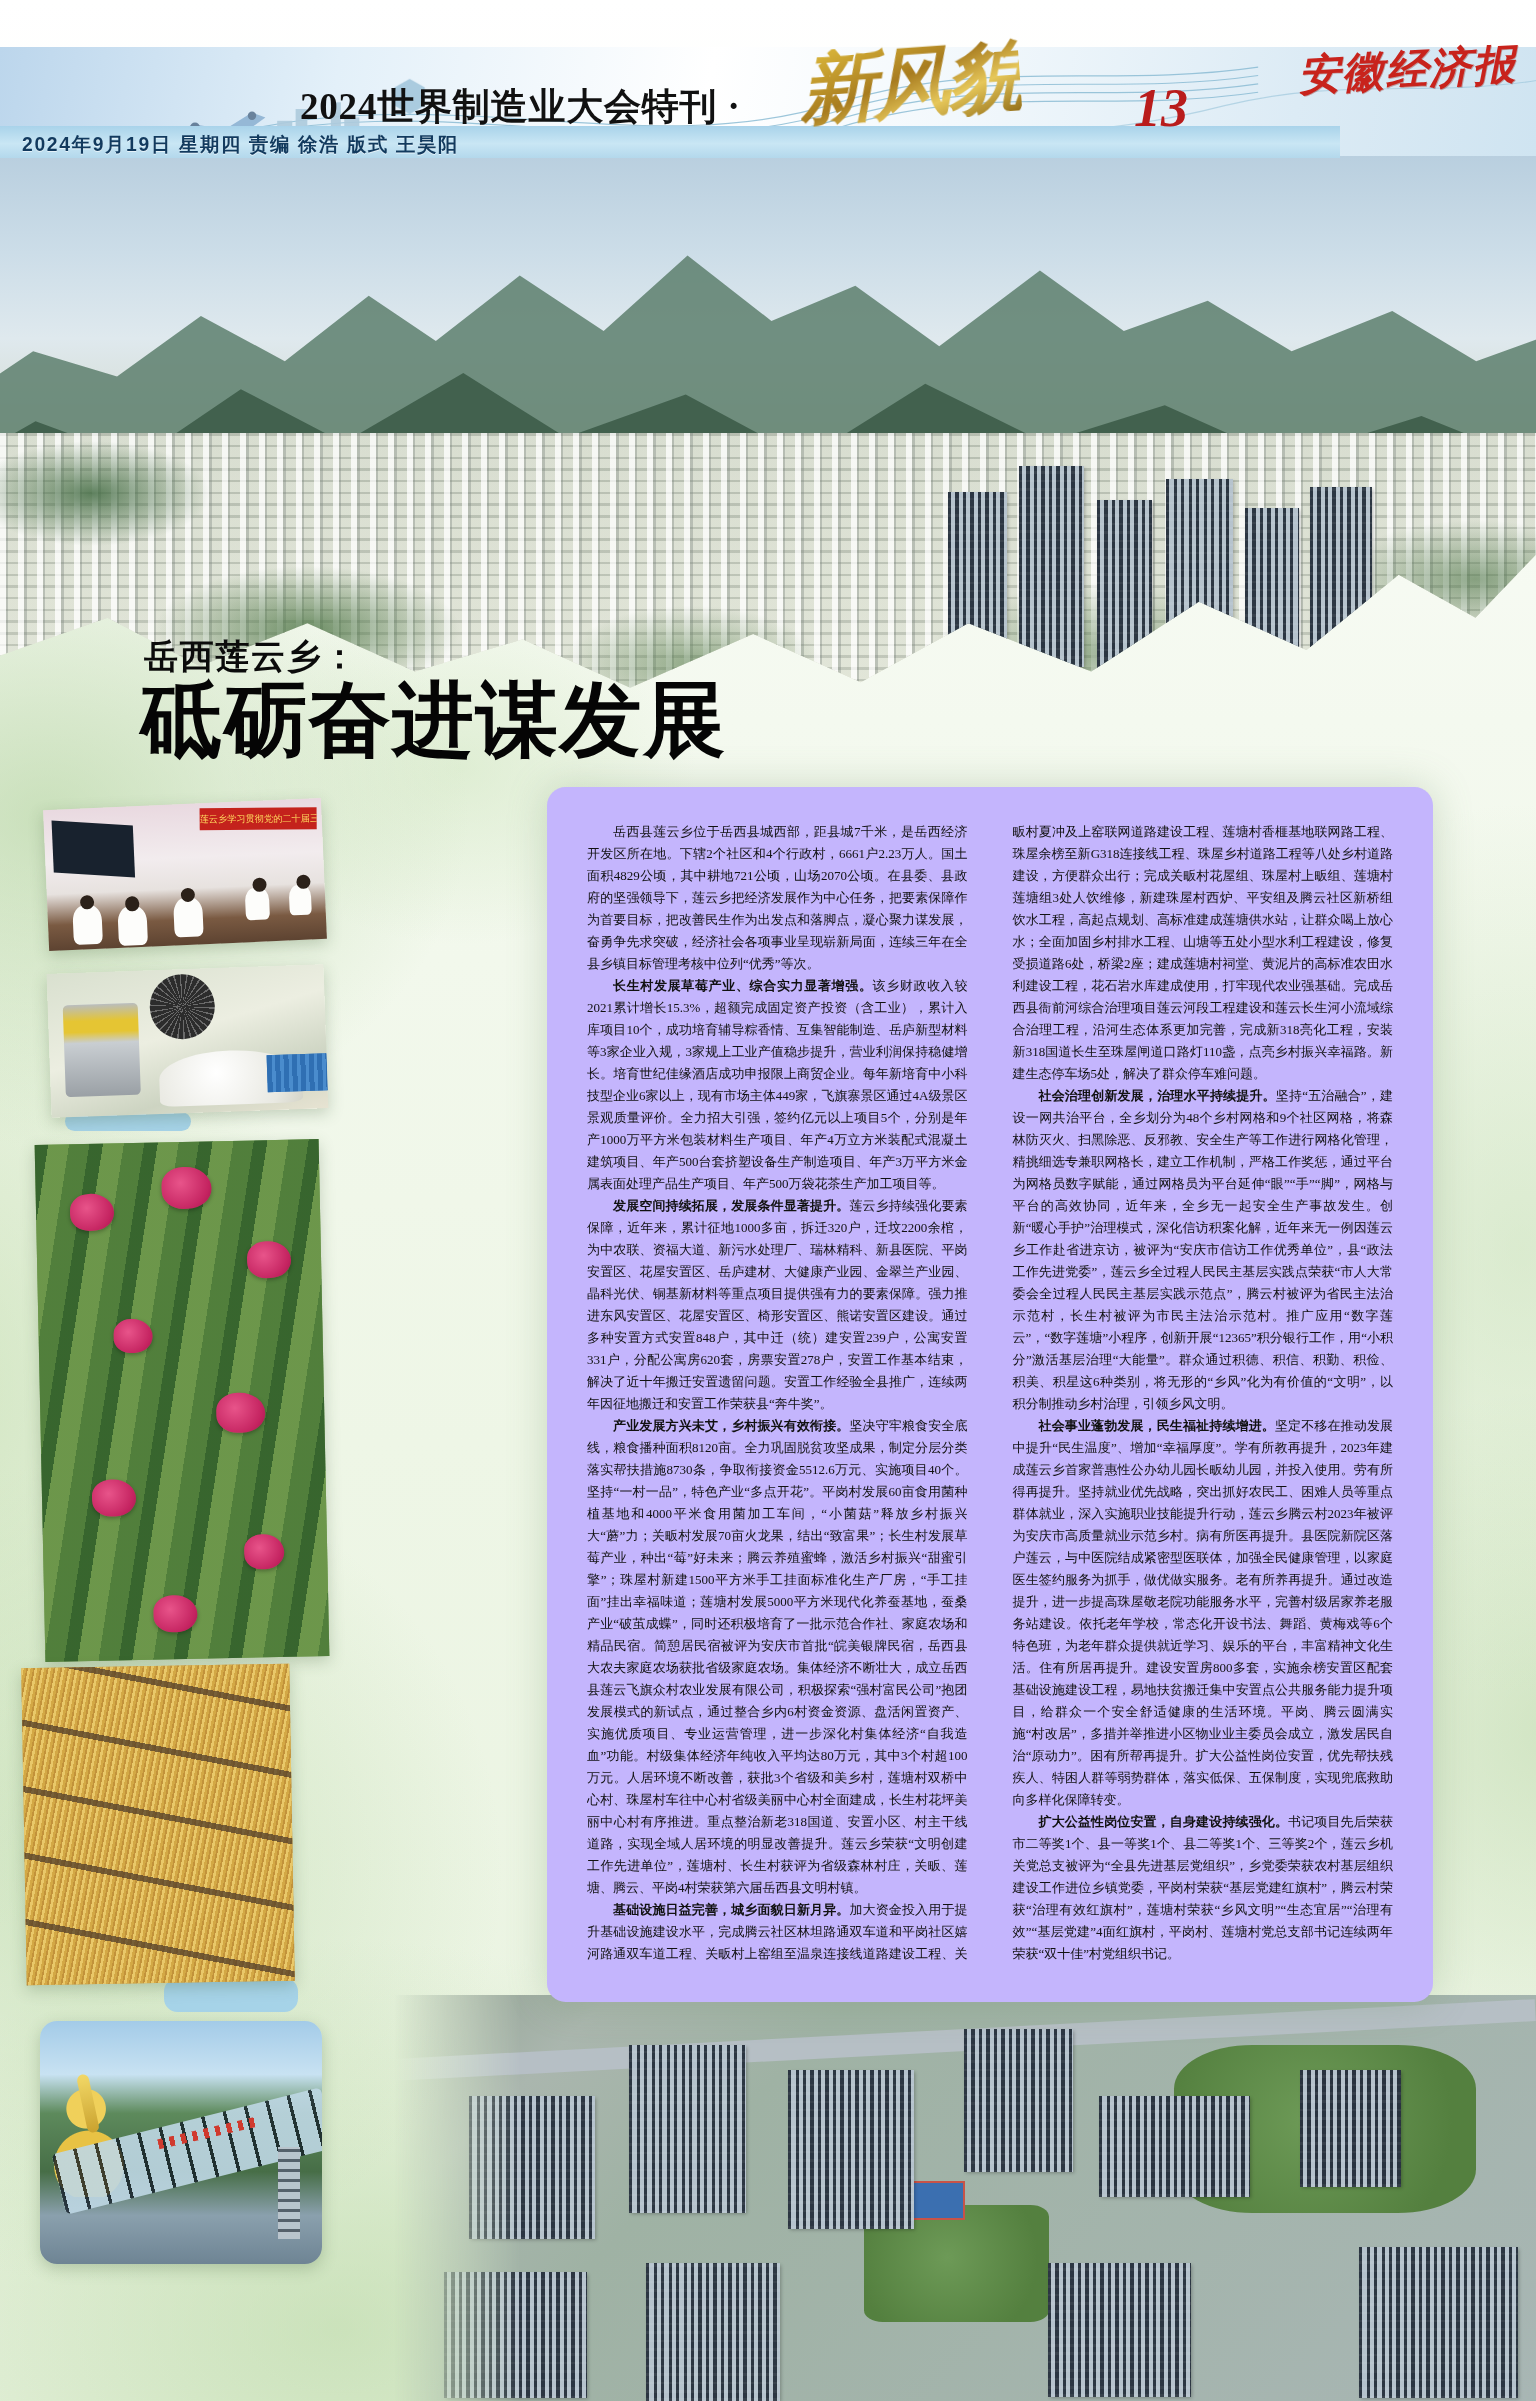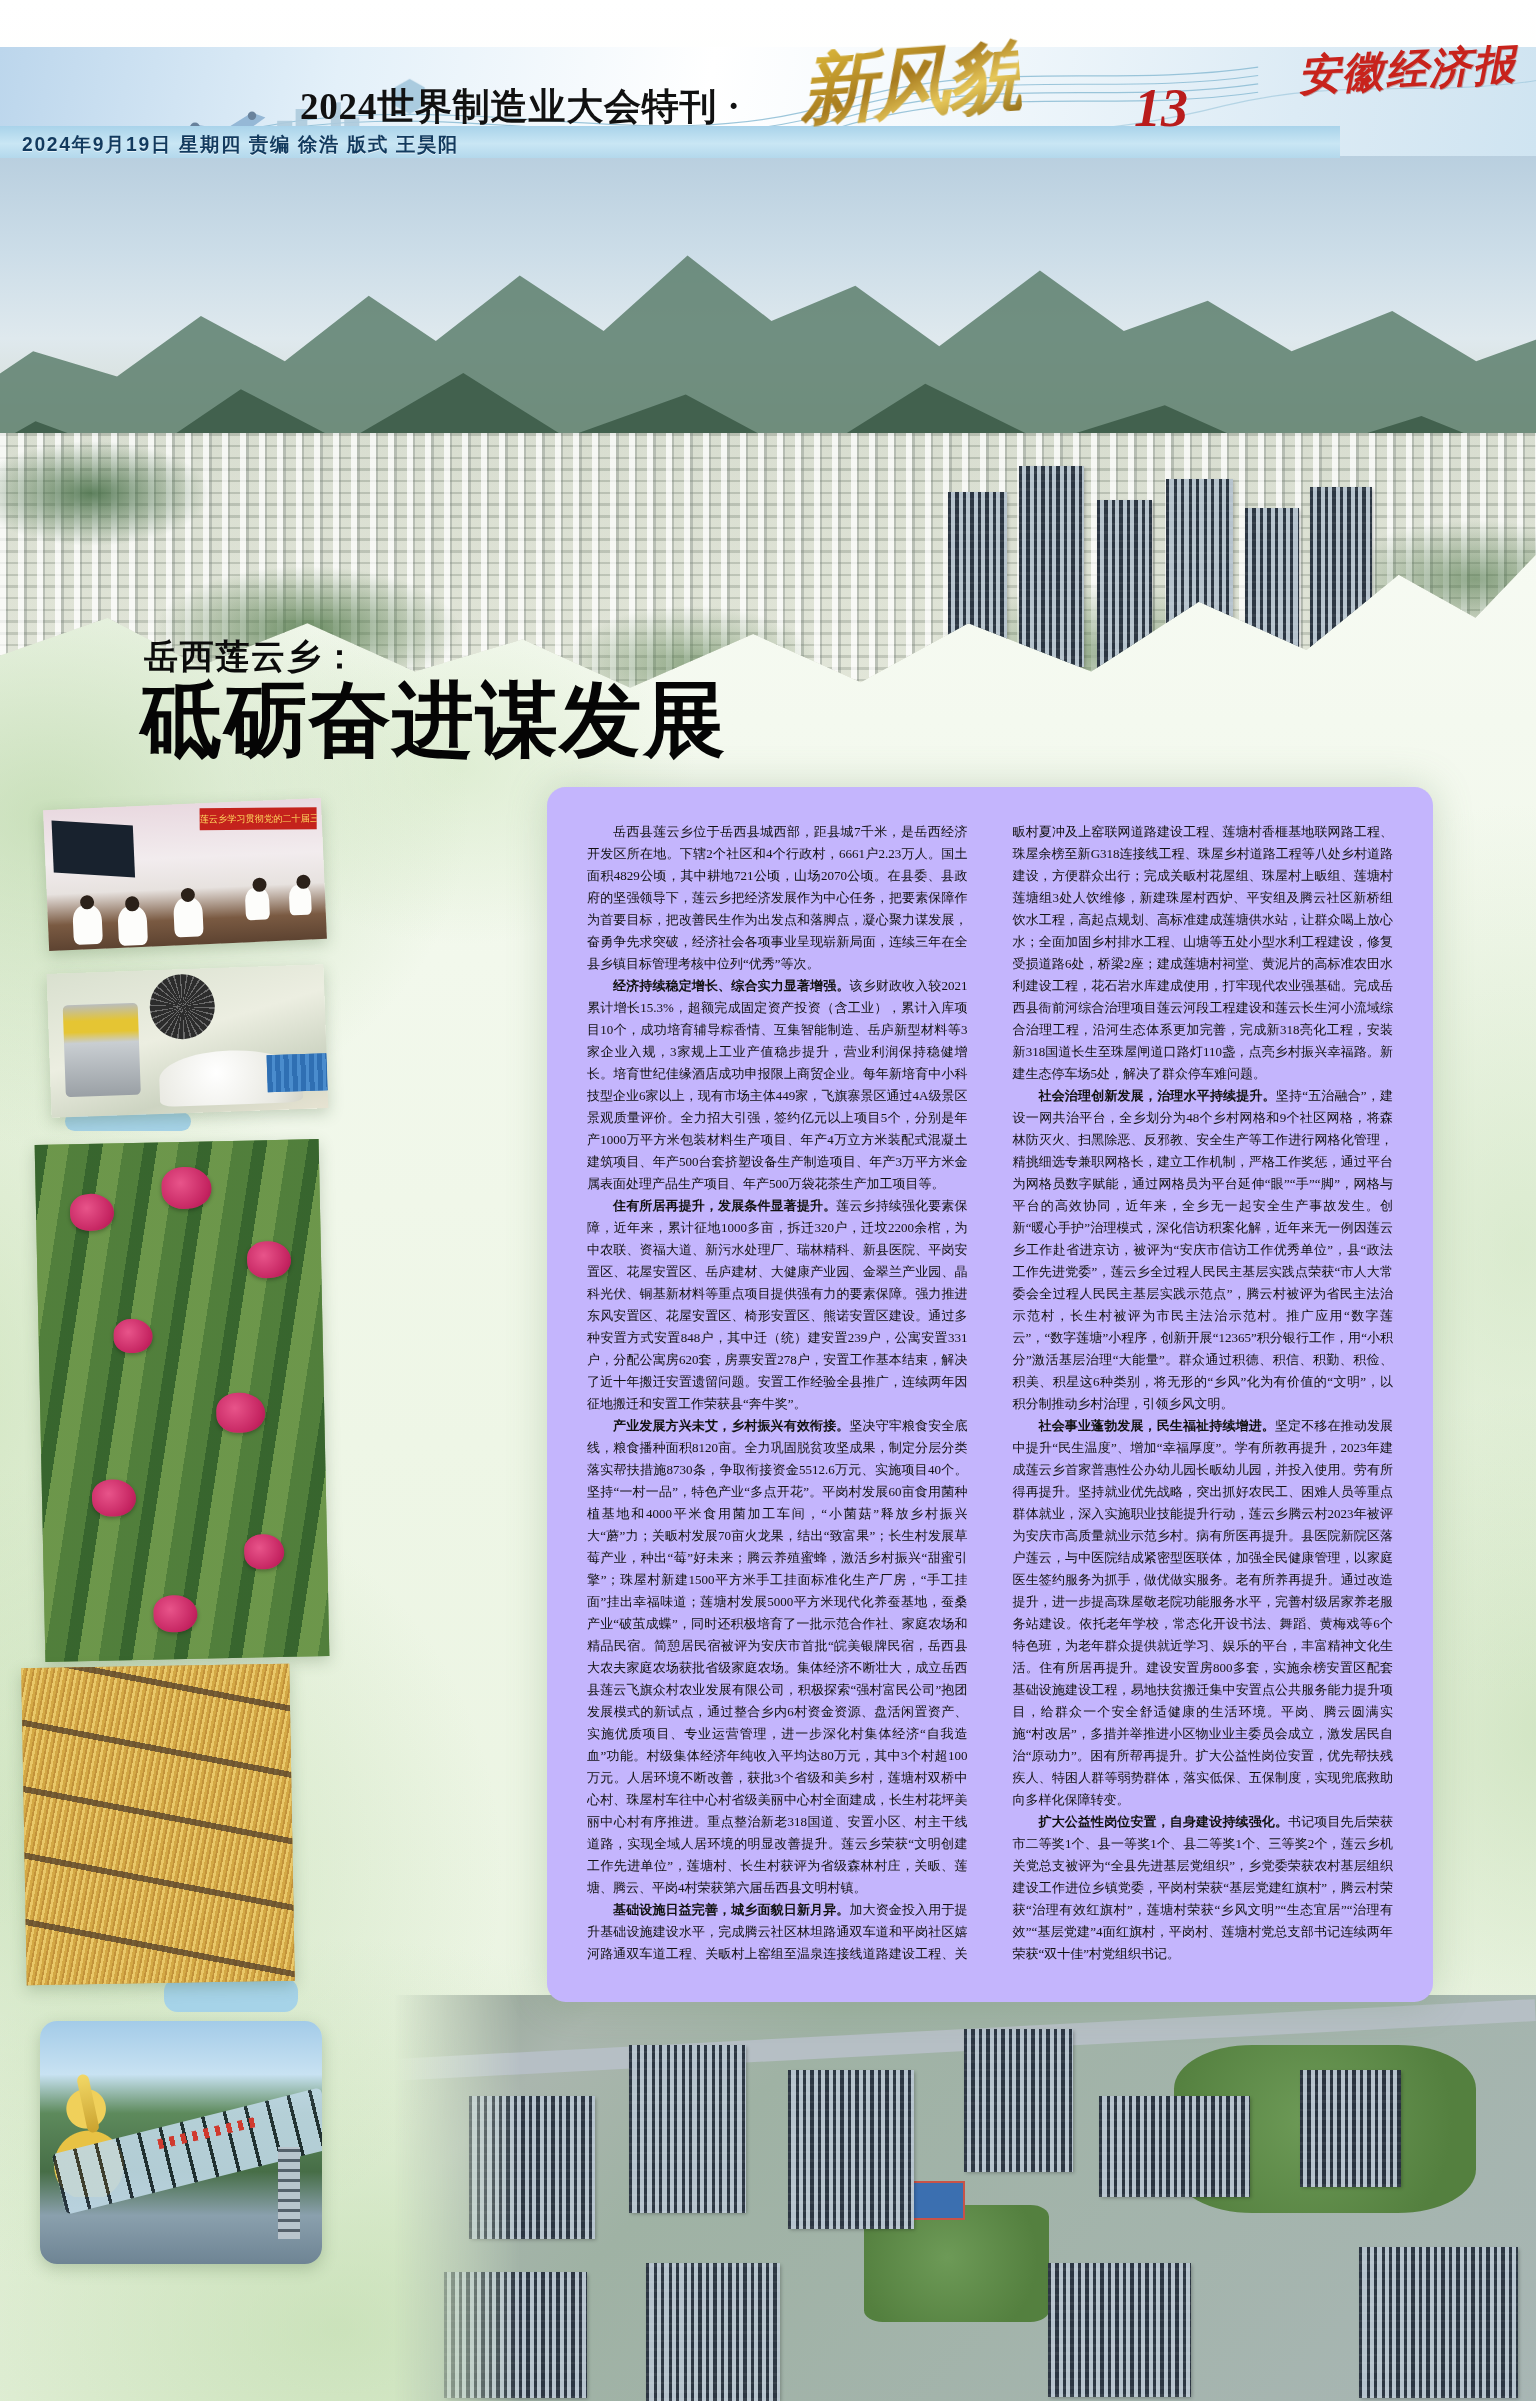--- a/index.html
+++ b/index.html
@@ -284,22 +284,22 @@
 <div class="ph glassbridge">
   <div class="phoenix"></div>
   <div class="deck"></div>
   <div class="truss"></div>
   <div class="crowd"></div>
 </div>
 
 <div class="panel">
   <div class="article-body" id="article-body">
       <p class="para">岳西县莲云乡位于岳西县城西部，距县城7千米，是岳西经济开发区所在地。下辖2个社区和4个行政村，6661户2.23万人。国土面积4829公顷，其中耕地721公顷，山场2070公顷。在县委、县政府的坚强领导下，莲云乡把经济发展作为中心任务，把要素保障作为首要目标，把改善民生作为出发点和落脚点，凝心聚力谋发展，奋勇争先求突破，经济社会各项事业呈现崭新局面，连续三年在全县乡镇目标管理考核中位列“优秀”等次。</p>
-      <p class="para"><strong class="lead">经济持续稳定增长、综合实力显著增强。</strong>该乡财政收入较2021累计增长15.3%，超额完成固定资产投资（含工业），累计入库项目10个，成功培育辅导粽香情、互集智能制造、岳庐新型材料等3家企业入规，3家规上工业产值稳步提升，营业利润保持稳健增长。培育世纪佳缘酒店成功申报限上商贸企业。每年新培育中小科技型企业6家以上，现有市场主体449家，飞旗寨景区通过4A级景区景观质量评价。全力招大引强，签约亿元以上项目5个，分别是年产1000万平方米包装材料生产项目、年产4万立方米装配式混凝土建筑项目、年产500台套挤塑设备生产制造项目、年产3万平方米金属表面处理产品生产项目、年产500万袋花茶生产加工项目等。</p>
-      <p class="para"><strong class="lead">住有所居再提升，发展条件显著提升。</strong>莲云乡持续强化要素保障，近年来，累计征地1000多亩，拆迁320户，迁坟2200余棺，为中农联、资福大道、新污水处理厂、瑞林精科、新县医院、平岗安置区、花屋安置区、岳庐建材、大健康产业园、金翠兰产业园、晶科光伏、铜基新材料等重点项目提供强有力的要素保障。强力推进东风安置区、花屋安置区、椅形安置区、熊诺安置区建设。通过多种安置方式安置848户，其中迁（统）建安置239户，公寓安置331户，分配公寓房620套，房票安置278户，安置工作基本结束，解决了近十年搬迁安置遗留问题。安置工作经验全县推广，连续两年因征地搬迁和安置工作荣获县“奔牛奖”。</p>
+      <p class="para"><strong class="lead">长生村发展草莓产业、综合实力显著增强。</strong>该乡财政收入较2021累计增长15.3%，超额完成固定资产投资（含工业），累计入库项目10个，成功培育辅导粽香情、互集智能制造、岳庐新型材料等3家企业入规，3家规上工业产值稳步提升，营业利润保持稳健增长。培育世纪佳缘酒店成功申报限上商贸企业。每年新培育中小科技型企业6家以上，现有市场主体449家，飞旗寨景区通过4A级景区景观质量评价。全力招大引强，签约亿元以上项目5个，分别是年产1000万平方米包装材料生产项目、年产4万立方米装配式混凝土建筑项目、年产500台套挤塑设备生产制造项目、年产3万平方米金属表面处理产品生产项目、年产500万袋花茶生产加工项目等。</p>
+      <p class="para"><strong class="lead">发展空间持续拓展，发展条件显著提升。</strong>莲云乡持续强化要素保障，近年来，累计征地1000多亩，拆迁320户，迁坟2200余棺，为中农联、资福大道、新污水处理厂、瑞林精科、新县医院、平岗安置区、花屋安置区、岳庐建材、大健康产业园、金翠兰产业园、晶科光伏、铜基新材料等重点项目提供强有力的要素保障。强力推进东风安置区、花屋安置区、椅形安置区、熊诺安置区建设。通过多种安置方式安置848户，其中迁（统）建安置239户，公寓安置331户，分配公寓房620套，房票安置278户，安置工作基本结束，解决了近十年搬迁安置遗留问题。安置工作经验全县推广，连续两年因征地搬迁和安置工作荣获县“奔牛奖”。</p>
       <p class="para"><strong class="lead">产业发展方兴未艾，乡村振兴有效衔接。</strong>坚决守牢粮食安全底线，粮食播种面积8120亩。全力巩固脱贫攻坚成果，制定分层分类落实帮扶措施8730条，争取衔接资金5512.6万元、实施项目40个。坚持“一村一品”，特色产业“多点开花”。平岗村发展60亩食用菌种植基地和4000平米食用菌加工车间，“小菌菇”释放乡村振兴大“蘑”力；关畈村发展70亩火龙果，结出“致富果”；长生村发展草莓产业，种出“莓”好未来；腾云养殖蜜蜂，激活乡村振兴“甜蜜引擎”；珠屋村新建1500平方米手工挂面标准化生产厂房，“手工挂面”挂出幸福味道；莲塘村发展5000平方米现代化养蚕基地，蚕桑产业“破茧成蝶”，同时还积极培育了一批示范合作社、家庭农场和精品民宿。简憩居民宿被评为安庆市首批“皖美银牌民宿，岳西县大农夫家庭农场获批省级家庭农场。集体经济不断壮大，成立岳西县莲云飞旗众村农业发展有限公司，积极探索“强村富民公司”抱团发展模式的新试点，通过整合乡内6村资金资源、盘活闲置资产、实施优质项目、专业运营管理，进一步深化村集体经济“自我造血”功能。村级集体经济年纯收入平均达80万元，其中3个村超100万元。人居环境不断改善，获批3个省级和美乡村，莲塘村双桥中心村、珠屋村车往中心村省级美丽中心村全面建成，长生村花坪美丽中心村有序推进。重点整治新老318国道、安置小区、村主干线道路，实现全域人居环境的明显改善提升。莲云乡荣获“文明创建工作先进单位”，莲塘村、长生村获评为省级森林村庄，关畈、莲塘、腾云、平岗4村荣获第六届岳西县文明村镇。</p>
       <p class="para"><strong class="lead">基础设施日益完善，城乡面貌日新月异。</strong>加大资金投入用于提升基础设施建设水平，完成腾云社区林坦路通双车道和平岗社区嬉河路通双车道工程、关畈村上窑组至温泉连接线道路建设工程、关畈村夏冲及上窑联网道路建设工程、莲塘村香榧基地联网路工程、珠屋余榜至新G318连接线工程、珠屋乡村道路工程等八处乡村道路建设，方便群众出行；完成关畈村花屋组、珠屋村上畈组、莲塘村莲塘组3处人饮维修，新建珠屋村西炉、平安组及腾云社区新桥组饮水工程，高起点规划、高标准建成莲塘供水站，让群众喝上放心水；全面加固乡村排水工程、山塘等五处小型水利工程建设，修复受损道路6处，桥梁2座；建成莲塘村祠堂、黄泥片的高标准农田水利建设工程，花石岩水库建成使用，打牢现代农业强基础。完成岳西县衙前河综合治理项目莲云河段工程建设和莲云长生河小流域综合治理工程，沿河生态体系更加完善，完成新318亮化工程，安装新318国道长生至珠屋闸道口路灯110盏，点亮乡村振兴幸福路。新建生态停车场5处，解决了群众停车难问题。</p>
       <p class="para"><strong class="lead">社会治理创新发展，治理水平持续提升。</strong>坚持“五治融合”，建设一网共治平台，全乡划分为48个乡村网格和9个社区网格，将森林防灭火、扫黑除恶、反邪教、安全生产等工作进行网格化管理，精挑细选专兼职网格长，建立工作机制，严格工作奖惩，通过平台为网格员数字赋能，通过网格员为平台延伸“眼”“手”“脚”，网格与平台的高效协同，近年来，全乡无一起安全生产事故发生。创新“暖心手护”治理模式，深化信访积案化解，近年来无一例因莲云乡工作赴省进京访，被评为“安庆市信访工作优秀单位”，县“政法工作先进党委”，莲云乡全过程人民民主基层实践点荣获“市人大常委会全过程人民民主基层实践示范点”，腾云村被评为省民主法治示范村，长生村被评为市民主法治示范村。推广应用“数字莲云”，“数字莲塘”小程序，创新开展“12365”积分银行工作，用“小积分”激活基层治理“大能量”。群众通过积德、积信、积勤、积俭、积美、积星这6种类别，将无形的“乡风”化为有价值的“文明”，以积分制推动乡村治理，引领乡风文明。</p>
       <p class="para"><strong class="lead">社会事业蓬勃发展，民生福祉持续增进。</strong>坚定不移在推动发展中提升“民生温度”、增加“幸福厚度”。学有所教再提升，2023年建成莲云乡首家普惠性公办幼儿园长畈幼儿园，并投入使用。劳有所得再提升。坚持就业优先战略，突出抓好农民工、困难人员等重点群体就业，深入实施职业技能提升行动，莲云乡腾云村2023年被评为安庆市高质量就业示范乡村。病有所医再提升。县医院新院区落户莲云，与中医院结成紧密型医联体，加强全民健康管理，以家庭医生签约服务为抓手，做优做实服务。老有所养再提升。通过改造提升，进一步提高珠屋敬老院功能服务水平，完善村级居家养老服务站建设。依托老年学校，常态化开设书法、舞蹈、黄梅戏等6个特色班，为老年群众提供就近学习、娱乐的平台，丰富精神文化生活。住有所居再提升。建设安置房800多套，实施余榜安置区配套基础设施建设工程，易地扶贫搬迁集中安置点公共服务能力提升项目，给群众一个安全舒适健康的生活环境。平岗、腾云圆满实施“村改居”，多措并举推进小区物业业主委员会成立，激发居民自治“原动力”。困有所帮再提升。扩大公益性岗位安置，优先帮扶残疾人、特困人群等弱势群体，落实低保、五保制度，实现兜底救助向多样化保障转变。</p>
       <p class="para"><strong class="lead">扩大公益性岗位安置，自身建设持续强化。</strong>书记项目先后荣获市二等奖1个、县一等奖1个、县二等奖1个、三等奖2个，莲云乡机关党总支被评为“全县先进基层党组织”，乡党委荣获农村基层组织建设工作进位乡镇党委，平岗村荣获“基层党建红旗村”，腾云村荣获“治理有效红旗村”，莲塘村荣获“乡风文明”“生态宜居”“治理有效”“基层党建”4面红旗村，平岗村、莲塘村党总支部书记连续两年荣获“双十佳”村党组织书记。</p>
     </div>
 </div>
 
 <div class="aerial">
   <div class="road" style="left:0;top:34px;width:1142px;height:22px;transform:rotate(-3deg);"></div>

